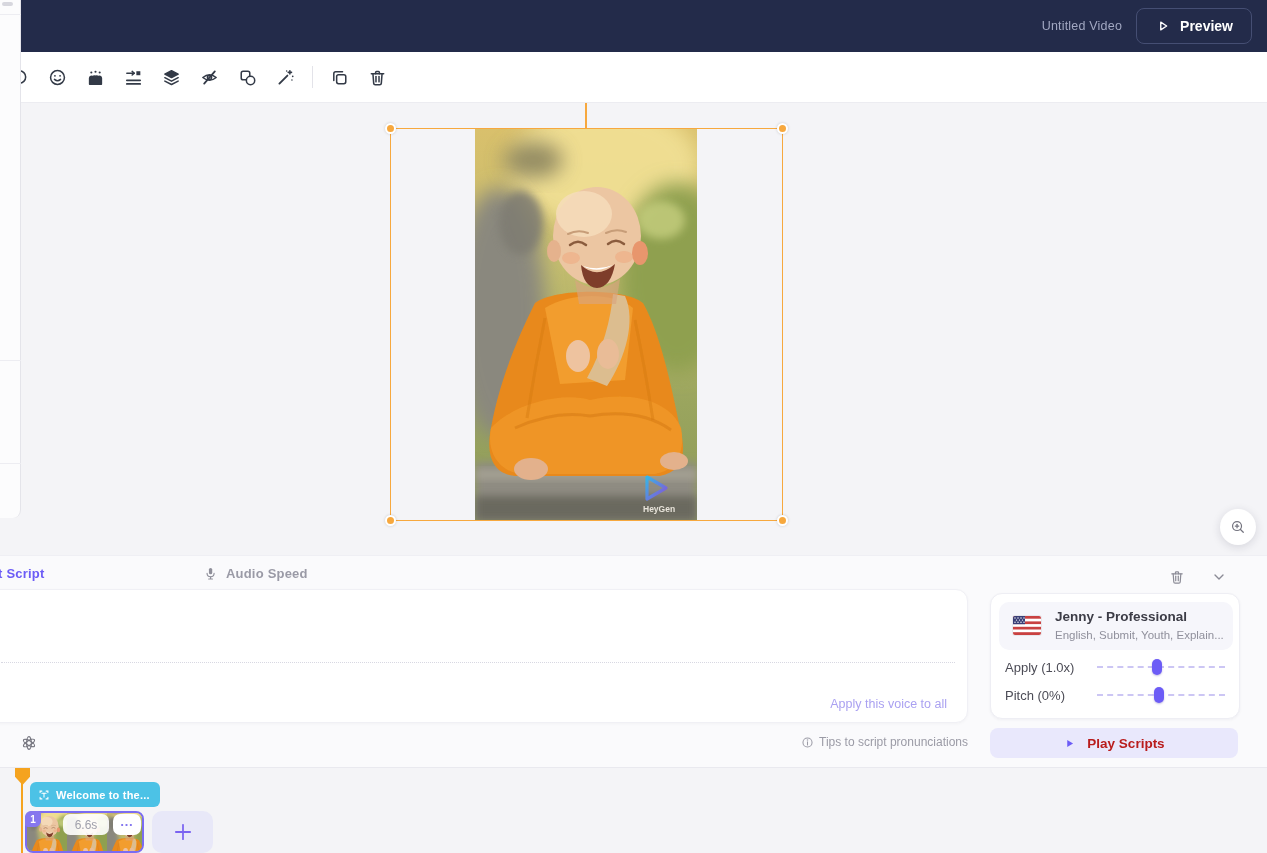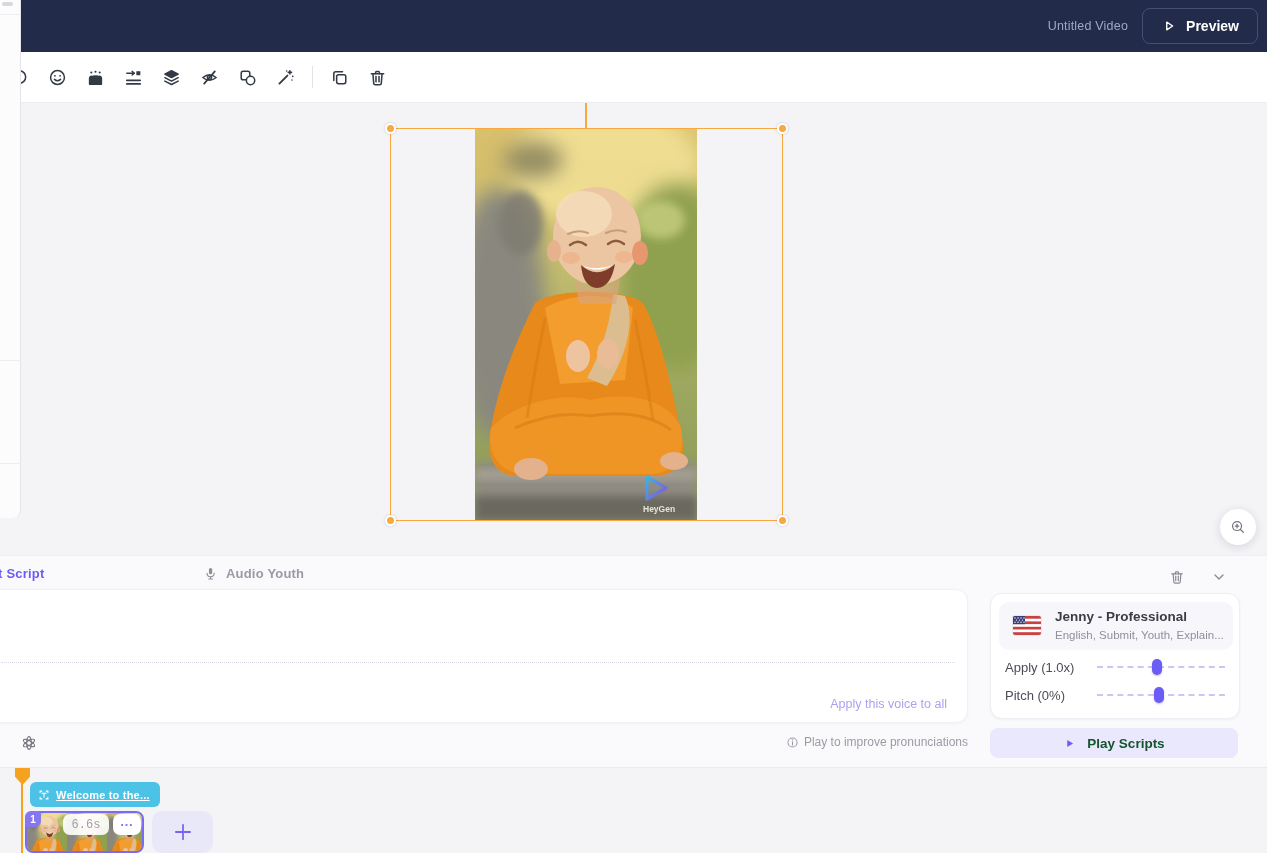--- a/index.html
+++ b/index.html
@@ -2,21 +2,21 @@
 <html><head>
 <meta charset="utf-8">
 <style>
   * { margin:0; padding:0; box-sizing:border-box; }
   html,body { width:1267px; height:853px; overflow:hidden; }
   body { font-family:"Liberation Sans","DejaVu Sans",sans-serif; }
   #app { position:relative; width:1267px; height:853px; background:#f4f4f7; overflow:hidden; }
   .abs { position:absolute; }
 
   
-  #header { left:0; top:0; width:1267px; height:52px; background:#232b4a; display:flex; align-items:center; justify-content:flex-end; gap:14px; padding-right:9px; z-index:10; }
+  #header { left:0; top:0; width:1267px; height:52px; background:#232b4a; display:flex; align-items:center; justify-content:flex-end; gap:14px; padding-right:15px; z-index:10; }
   .header-title { color:#a2a8c2; font-size:12.5px; letter-spacing:.2px; }
   .btn-preview { height:36px; padding:0 18px; display:flex; align-items:center; gap:9px; background:transparent; border:1px solid #454e73; border-radius:8px; color:#fff; font-size:14px; font-weight:700; cursor:pointer; }
   .btn-submit { height:36px; display:flex; align-items:stretch; background:#6c5cf6; border:none; border-radius:8px; color:#fff; font-size:14px; font-weight:700; cursor:pointer; overflow:hidden; }
   .btn-submit .main { display:flex; align-items:center; gap:9px; padding:0 18px 0 20px; }
   .btn-submit .divider { width:1px; background:rgba(255,255,255,.35); margin:8px 0; }
   .btn-submit .caret { display:flex; align-items:center; padding:0 12px; }
 
   
   #toolbar { left:0; top:52px; width:1267px; height:51px; background:#ffffff; border-bottom:1px solid #ececf1; display:flex; align-items:center; padding-left:6px; gap:15px; z-index:5; }
   .tool-btn { width:23px; height:24px; display:flex; align-items:center; justify-content:center; background:none; border:none; cursor:pointer; flex:0 0 auto; }
@@ -52,31 +52,31 @@
   #voice-chip { position:absolute; left:8px; top:8px; width:234px; height:48px; background:#f6f6fb; border-radius:10px; cursor:pointer; }
   #voice-flag { position:absolute; left:14px; top:14px; width:28px; height:19px; border-radius:2px; overflow:hidden; box-shadow:0 0 0 1px rgba(0,0,0,.06); }
   #voice-name { position:absolute; left:56px; top:7px; font-size:13.5px; font-weight:700; color:#3c3c46; }
   #voice-attrs { position:absolute; left:56px; top:27px; font-size:11.5px; color:#90909c; }
   .slider-row-label { position:absolute; left:14px; font-size:13px; color:#4c4c56; }
   .slider-track { position:absolute; left:106px; width:128px; height:2px; border-top:2px dashed #ccc6f4; cursor:pointer; }
   .slider-thumb { position:absolute; top:-9px; width:10px; height:16px; border-radius:5px; background:#6c5cf6; box-shadow:0 1px 2px rgba(60,40,160,.3); cursor:grab; }
 
   #gpt-btn { left:18px; top:176px; width:22px; height:22px; }
   #tips { position:absolute; right:299px; top:179px; display:flex; align-items:center; gap:5px; font-size:12px; color:#9b9ba6; background:none; border:none; cursor:pointer; }
-  #play-scripts { position:absolute; left:990px; top:172px; width:248px; height:30px; background:#e9e8fc; border:none; border-radius:8px; display:flex; align-items:center; justify-content:center; gap:11px; font-size:13.5px; font-weight:700; color:#14532d; cursor:pointer; }
+  #play-scripts { position:absolute; left:990px; top:172px; width:248px; height:30px; background:#e9e8fc; border:none; border-radius:8px; display:flex; align-items:center; justify-content:center; gap:11px; font-size:13.5px; font-weight:700; color:#b91c1c; cursor:pointer; }
 
   
   #tl-divider { left:0; top:767px; width:1267px; height:1px; background:#e9e9ef; z-index:21; }
   #playhead-flag { left:15px; top:768px; width:15px; height:17px; background:#f5a31f; clip-path:polygon(0 0,100% 0,100% 52%,50% 100%,0 52%); z-index:26; cursor:ew-resize; }
   #playhead-line { left:21px; top:783px; width:2px; height:70px; background:#f5a31f; z-index:25; }
-  #caption-chip { left:30px; top:782px; height:25px; padding:0 10px 0 8px; background:#4cc2e6; border-radius:6px; display:flex; align-items:center; gap:6px; color:#fff; font-size:11px; font-weight:700; letter-spacing:.2px; z-index:24; border:none; cursor:pointer;text-decoration:underline; }
+  #caption-chip { left:30px; top:782px; height:25px; padding:0 10px 0 8px; background:#4cc2e6; border-radius:6px; display:flex; align-items:center; gap:6px; color:#fff; font-size:11px; font-weight:700; letter-spacing:.2px; z-index:24; border:none; cursor:pointer; }
   #clip { left:25px; top:811px; width:119px; height:42px; border:2px solid #7a6bf2; border-radius:8px; overflow:hidden; display:flex; z-index:23; cursor:pointer; background:#caa; }
   #clip svg.thumb { width:40px; height:40px; flex:0 0 auto; }
   #clip-badge { left:25px; top:811px; width:16px; height:16px; background:#8677ee; border-radius:6px 3px 6px 3px; color:#fff; font-size:10px; font-weight:700; display:flex; align-items:center; justify-content:center; z-index:24; }
-  #clip-duration { left:63px; top:814px; width:46px; height:21px; background:rgba(255,255,255,.9); border-radius:7px; color:#a0a0ac; font-size:12px; display:flex; align-items:center; justify-content:center; z-index:24;font-family:Liberation Mono, monospace; }
+  #clip-duration { left:63px; top:814px; width:46px; height:21px; background:rgba(255,255,255,.9); border-radius:7px; color:#a0a0ac; font-size:12px; display:flex; align-items:center; justify-content:center; z-index:24; }
   #clip-more { left:113px; top:814px; width:28px; height:21px; background:#fff; border:none; border-radius:7px; color:#8577ef; font-size:13px; font-weight:700; display:flex; align-items:center; justify-content:center; z-index:24; cursor:pointer; letter-spacing:1px; }
   #add-scene { left:152px; top:811px; width:61px; height:42px; background:#e8e8f8; border:none; border-radius:10px; display:flex; align-items:center; justify-content:center; z-index:23; cursor:pointer; }
 </style>
 </head>
 <body>
 
 <div id="app">
 
   <div id="header" class="abs">
     <span class="header-title">Untitled Video</span>
@@ -265,21 +265,21 @@
     </button>
     <button class="tab inactive" style="left:203px">
       <span style="display:flex">
         <svg width="15" height="15" viewBox="0 0 20 20">
             <rect x="7.9" y="2.5" width="4.4" height="8.6" rx="2.2" fill="#8f8f9a"></rect>
             <path d="M5.4 9.6 a4.7 4.7 0 0 0 9.4 0" fill="none" stroke="#8f8f9a" stroke-width="1.5" stroke-linecap="round"></path>
             <line x1="10.1" y1="14.6" x2="10.1" y2="16.6" stroke="#8f8f9a" stroke-width="1.5" stroke-linecap="round"></line>
             <line x1="7.6" y1="17.3" x2="12.6" y2="17.3" stroke="#8f8f9a" stroke-width="1.5" stroke-linecap="round"></line>
           </svg>
       </span>
-      <span>Audio Youth</span>
+      <span>Audio Speed</span>
     </button>
 
     <button class="icon-btn" style="left:1166px;top:10px;width:22px;height:22px">
       <svg width="16" height="16" viewBox="0 0 20 20" fill="none" stroke="#8b8b96" stroke-width="1.5" stroke-linecap="round" stroke-linejoin="round">
           <line x1="3.5" y1="6" x2="16.5" y2="6"></line>
           <path d="M8 6 V4.7 a1 1 0 0 1 1-1 h2 a1 1 0 0 1 1 1 V6"></path>
           <path d="M5.2 6 L6 16.2 a1.6 1.6 0 0 0 1.6 1.5 h4.8 a1.6 1.6 0 0 0 1.6-1.5 L14.8 6"></path>
           <line x1="8.4" y1="9" x2="8.4" y2="14.6"></line>
           <line x1="11.6" y1="9" x2="11.6" y2="14.6"></line>
         </svg>
@@ -350,21 +350,21 @@
     </button>
 
     <button id="tips">
       <span style="display:flex">
         <svg width="13" height="13" viewBox="0 0 20 20" fill="none" stroke="#9b9ba6" stroke-width="1.6" stroke-linecap="round">
             <circle cx="10" cy="10" r="7"></circle>
             <line x1="10" y1="9" x2="10" y2="13.8"></line>
             <circle cx="10" cy="6.2" r=".4" fill="#9b9ba6"></circle>
           </svg>
       </span>
-      <span>Play to improve pronunciations</span>
+      <span>Tips to script pronunciations</span>
     </button>
 
     <button id="play-scripts">
       <span style="display:flex">
         <svg width="13" height="13" viewBox="0 0 20 20">
             <path d="M6.5 4.5 L15.5 10 L6.5 15.5 Z" fill="#6c5cf6"></path>
           </svg>
       </span>
       <span>Play Scripts</span>
     </button>

